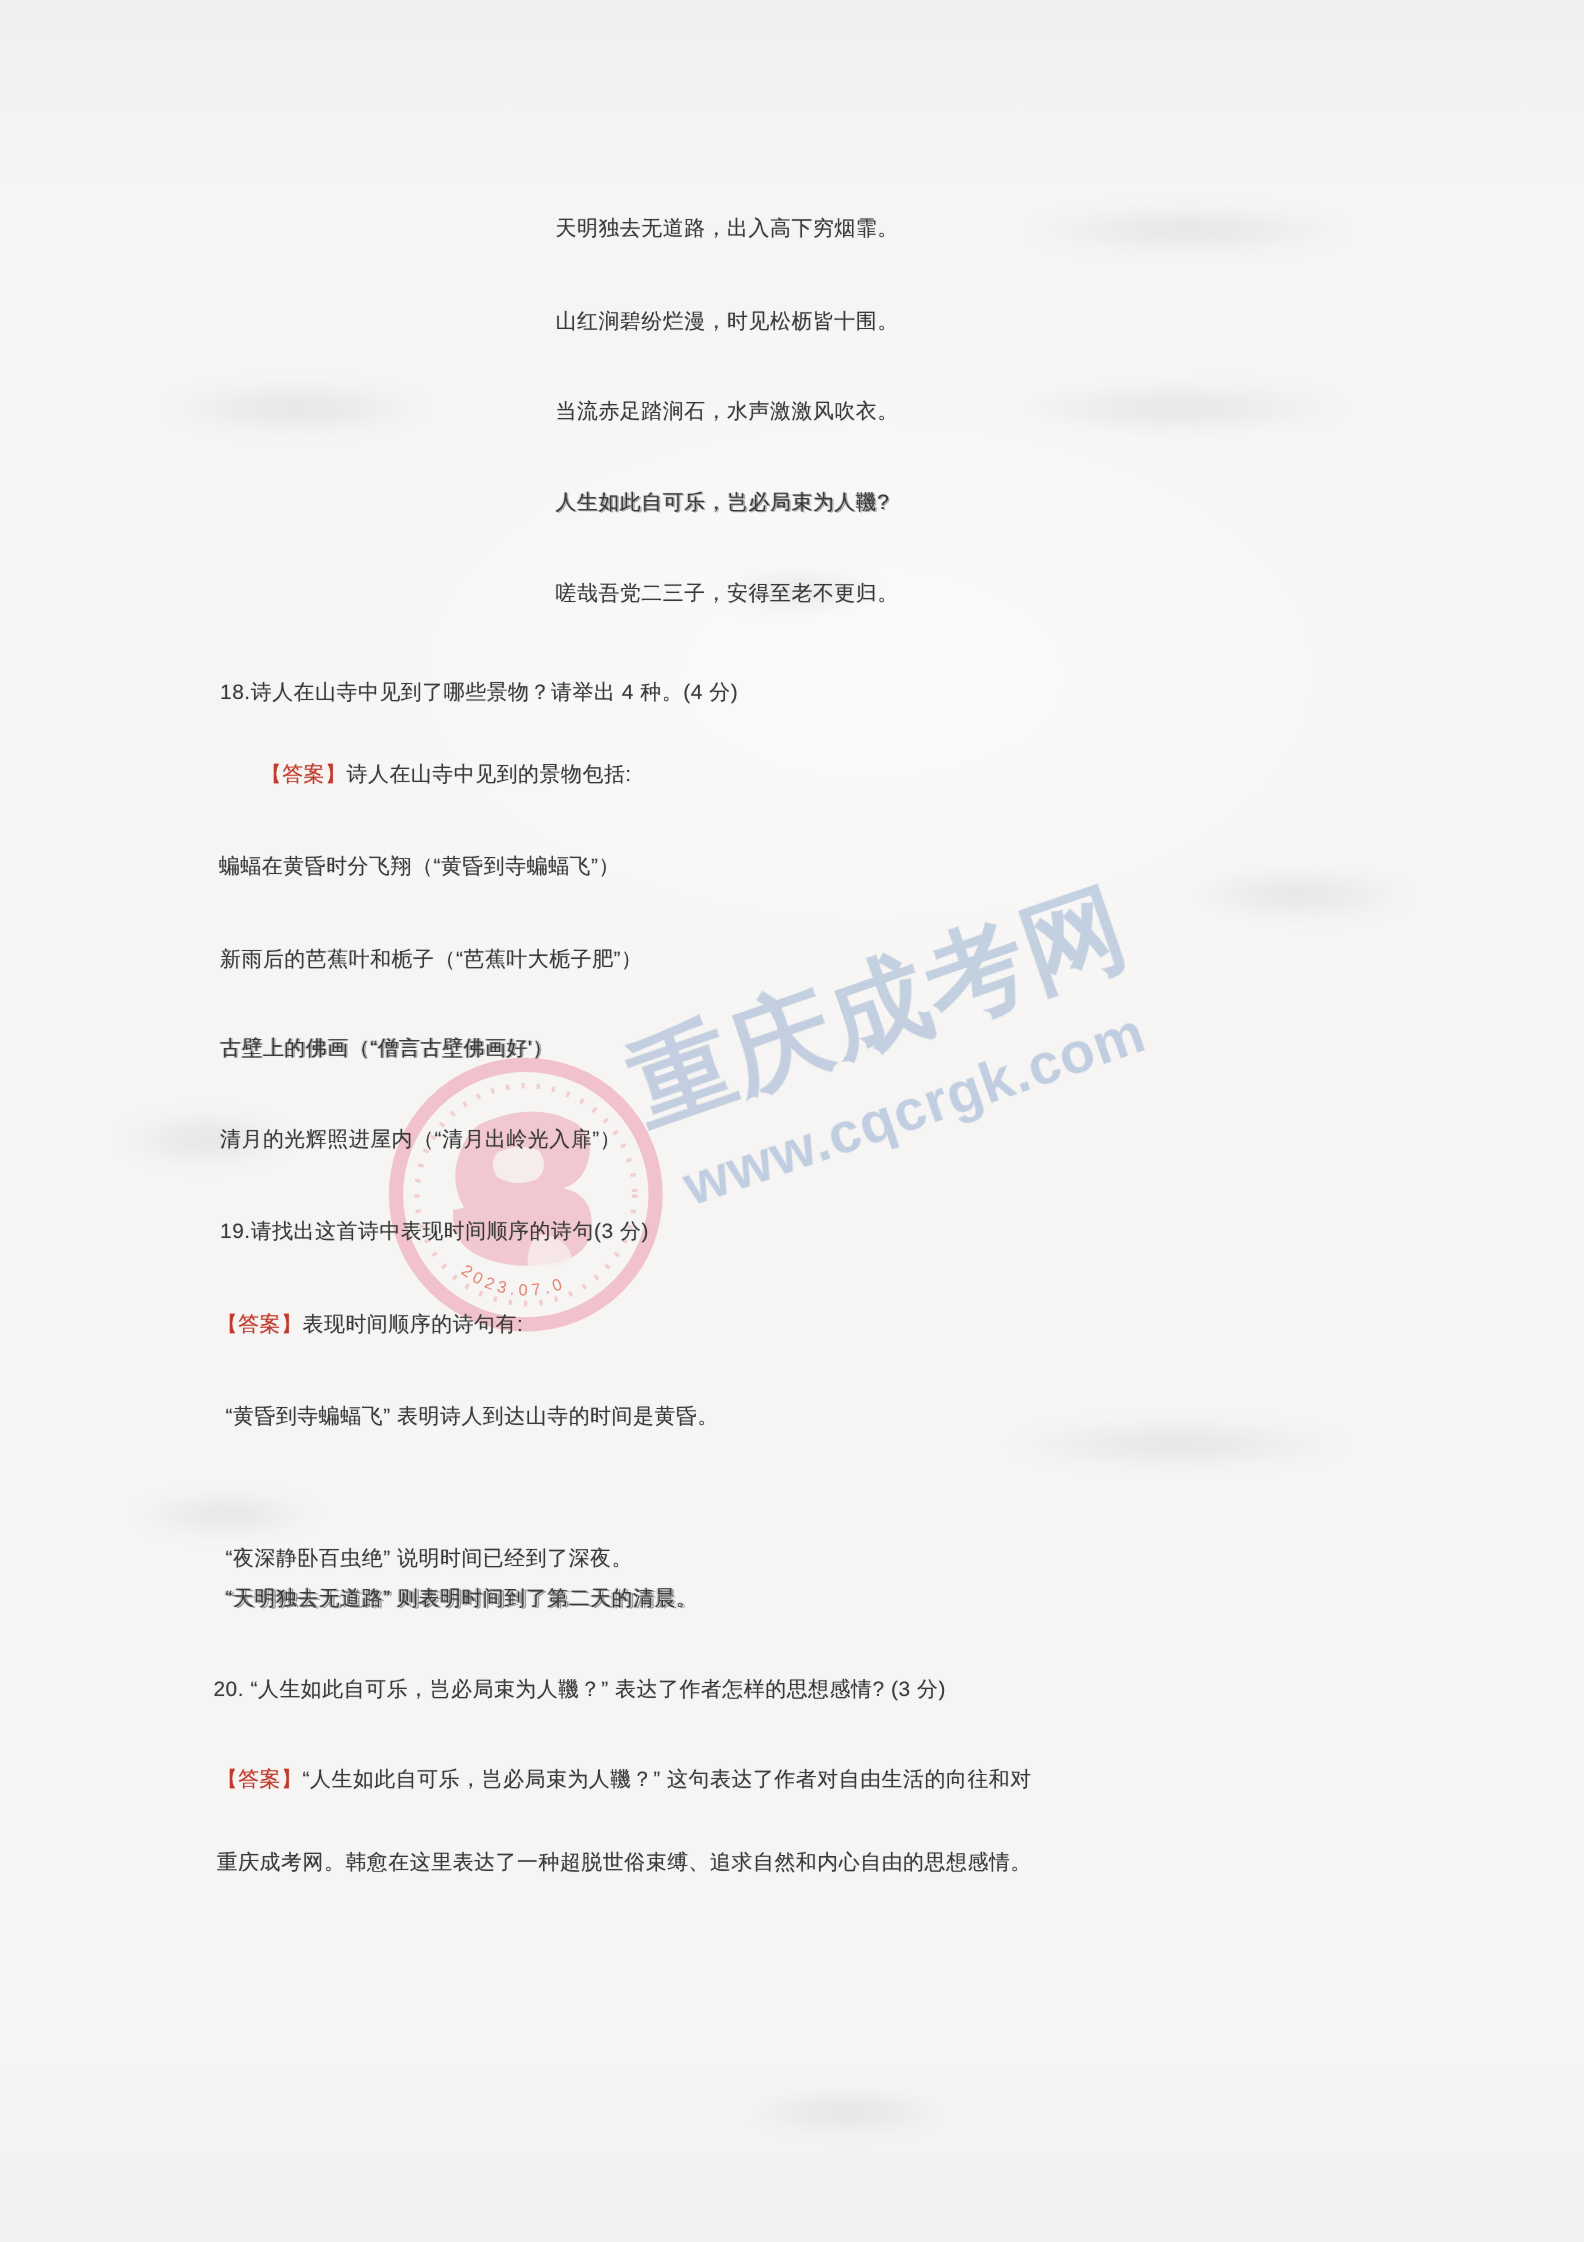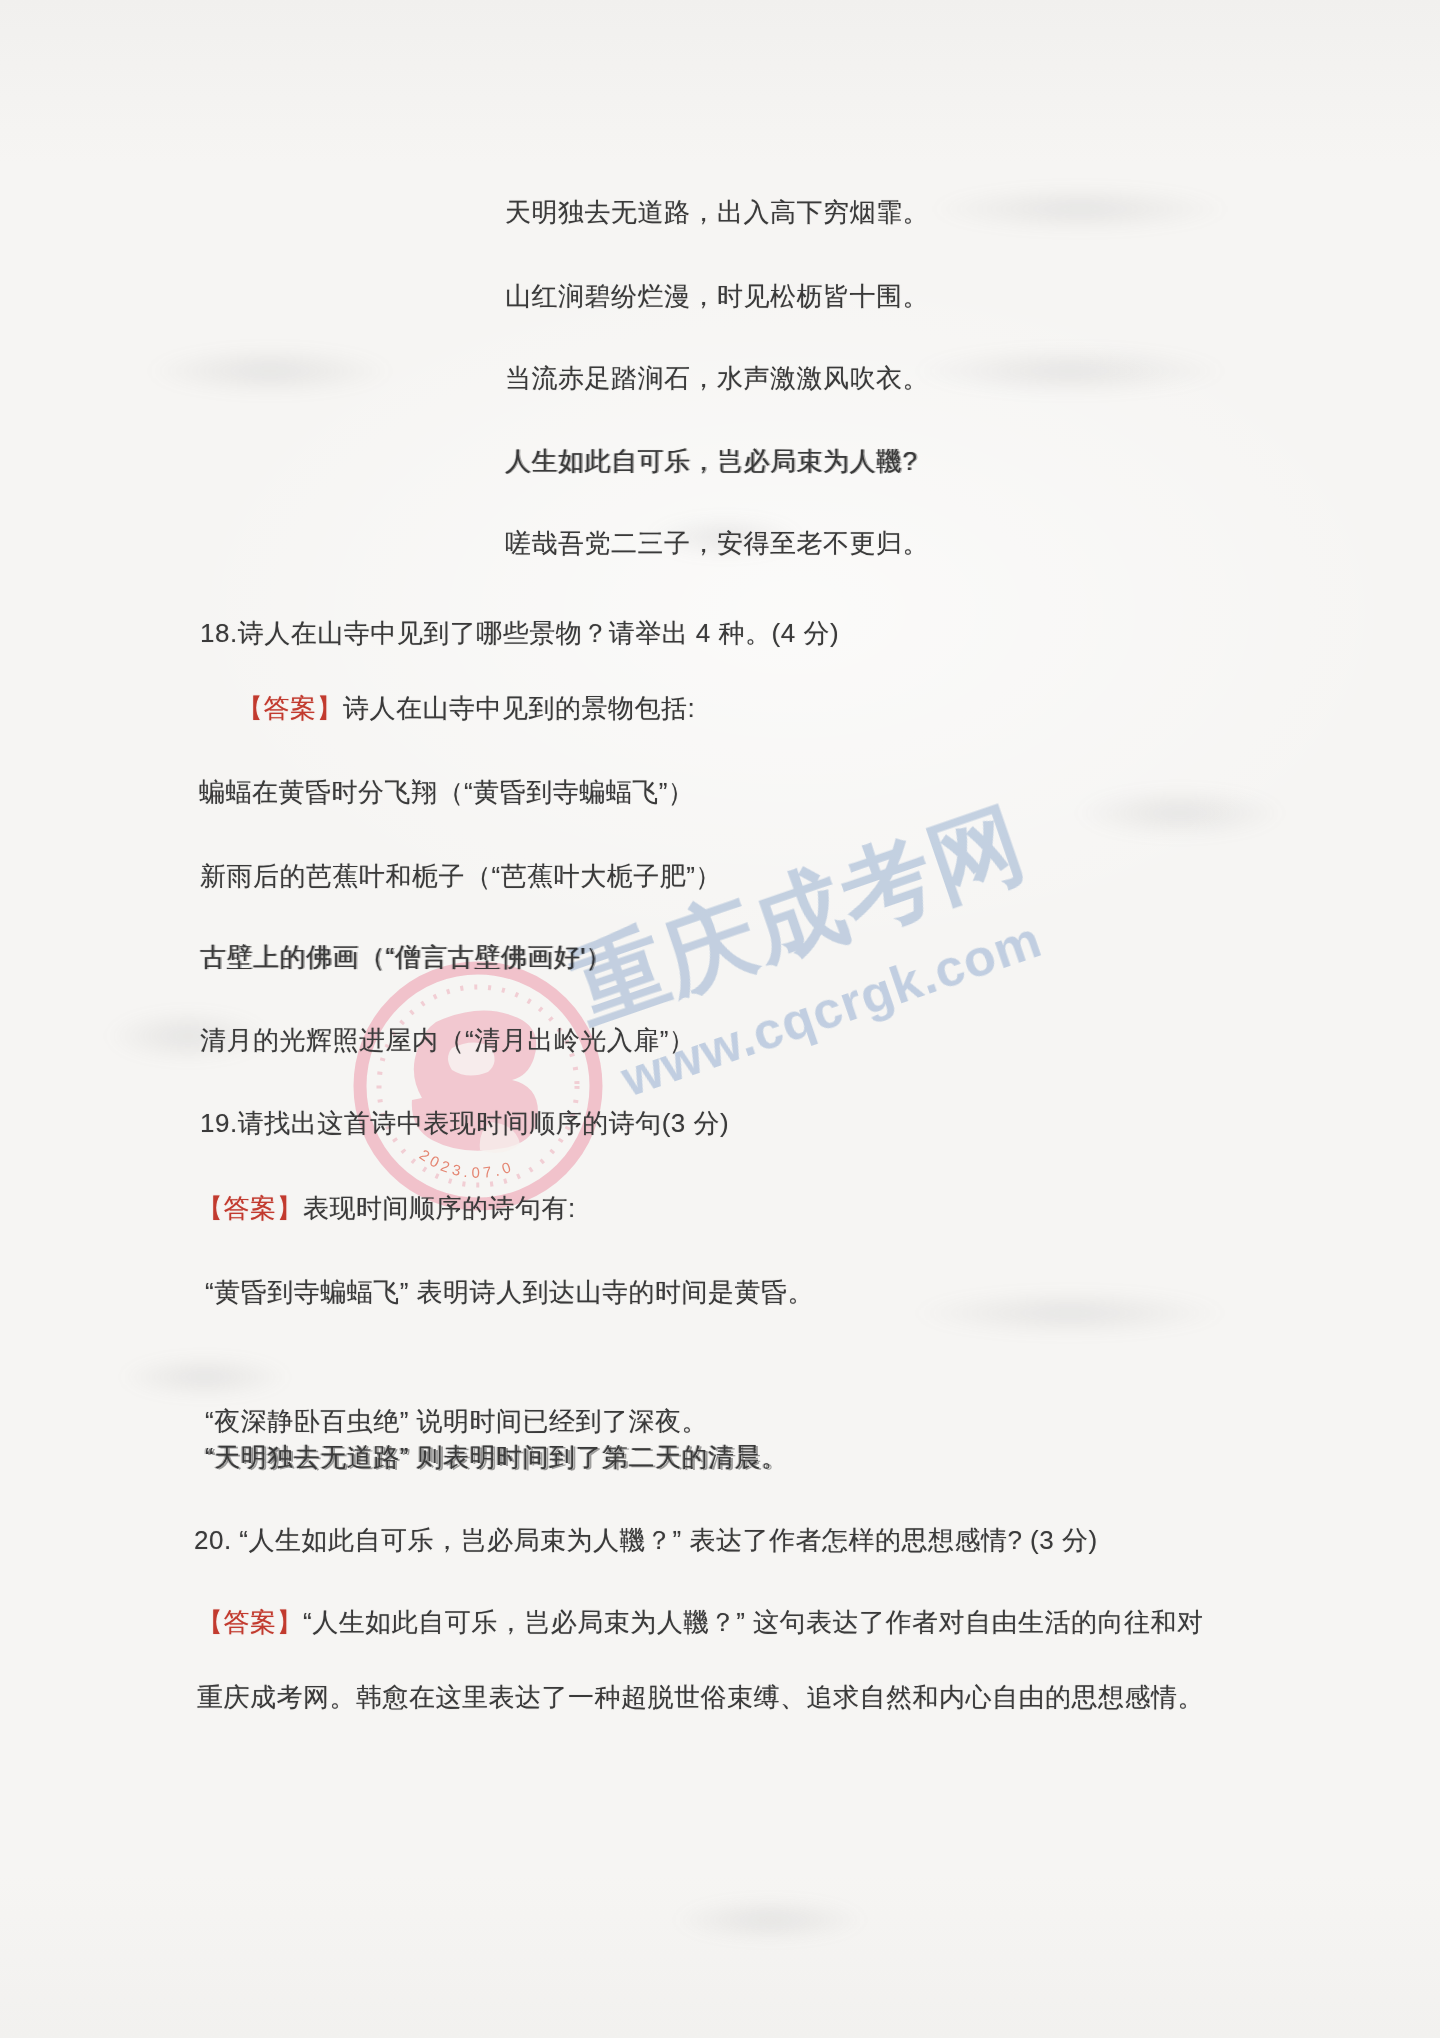--- a/index.html
+++ b/index.html
@@ -23,21 +23,21 @@
   .s3{left:860px;top:338px;width:420px;height:66px;}
   .s4{left:620px;top:508px;width:210px;height:58px;}
   .s5{left:1040px;top:778px;width:280px;height:70px;}
   .s6{left:78px;top:1000px;width:220px;height:72px;}
   .s7{left:860px;top:1282px;width:420px;height:62px;}
   .s8{left:90px;top:1348px;width:230px;height:58px;}
   .s9{left:640px;top:1890px;width:260px;height:60px;}
 
   .txt{
     position:absolute;white-space:nowrap;
-    color:#3a3a3a;font-size:26px;letter-spacing:.5px;
+    color:#3a3a3a;font-size:19px;letter-spacing:.5px;
     text-shadow:0 0 1px rgba(90,90,90,.45);
     z-index:2;
   }
   .poem{left:505px;}
   .smear{text-shadow:1.4px .4px 0 rgba(70,70,70,.40), -1px 0 0 rgba(70,70,70,.22), 0 0 1px rgba(90,90,90,.4);text-align:right;}
   .smear2{text-shadow:2.2px 1px 0 rgba(70,70,70,.5), -1.4px 0 0 rgba(70,70,70,.28), 0 0 1px rgba(90,90,90,.4);}
   .ans-label{color:#c23a2e;text-shadow:0 0 1px rgba(194,58,46,.5);}
 
   
   .watermark{

